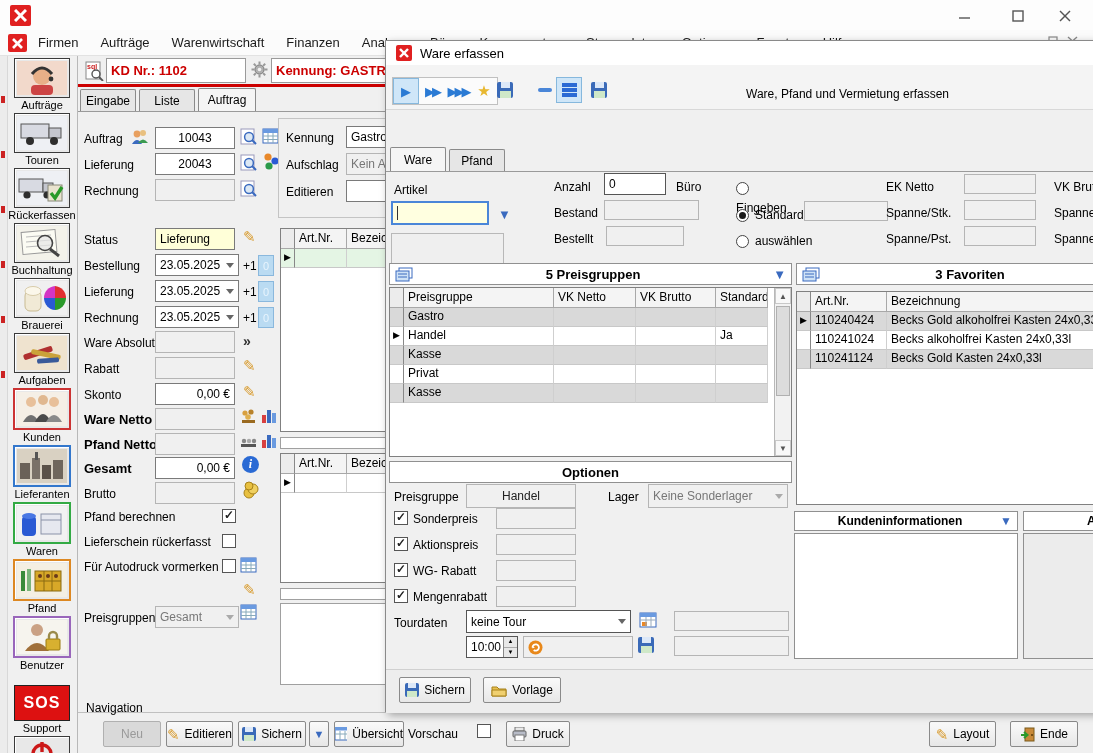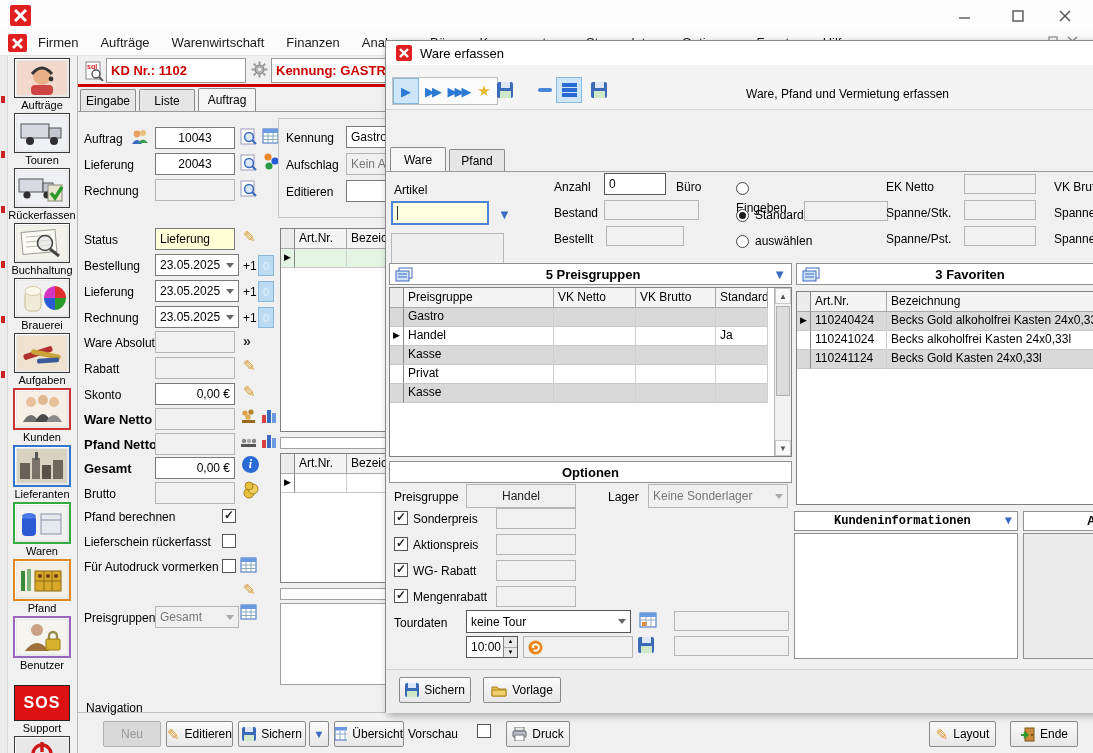--- a/index.html
+++ b/index.html
@@ -911,21 +911,21 @@
       <span>Sichern</span>
     </div>
     <div class="btn" style="left:97px;top:636px;width:78px;">
       <svg width="16" height="13">
           <path d="M1 3 h5 l2 2 h7 v7 h-14 z" fill="#e8c050" stroke="#a8821a"></path>
           <path d="M1 6 h14 v6 h-14 z" fill="#f0d070" stroke="#a8821a"></path>
         </svg>
       <span>Vorlage</span>
     </div>
 
-    <div class="panel-head" style="left:408px;top:470px;width:224px;height:20px;font-family:Liberation Mono, monospace;">
+    <div class="panel-head" style="left:408px;top:470px;width:224px;height:20px;">
       <span class="panel-title" style="font-size:12px;">Kundeninformationen</span>
       <span class="blue-tri" style="font-size:12px;">▼</span>
     </div>
     <div class="abs" style="left:408px;top:492px;width:224px;height:126px;background:#fff;border:1px solid #909090;box-sizing:border-box;"></div>
 
     <div class="panel-head" style="left:637px;top:470px;width:200px;height:20px;">
       <span style="padding-left:58px;font-weight:bold;font-size:12px;">A</span>
     </div>
     <div class="abs" style="left:637px;top:492px;width:200px;height:126px;background:#ececec;border:1px solid #909090;box-sizing:border-box;"></div>
   </div>

